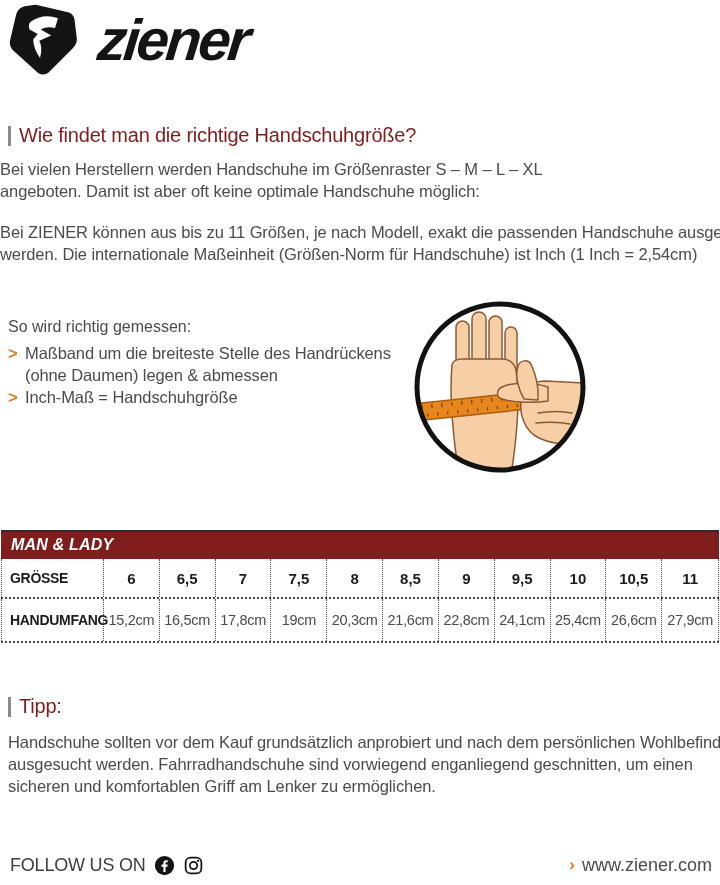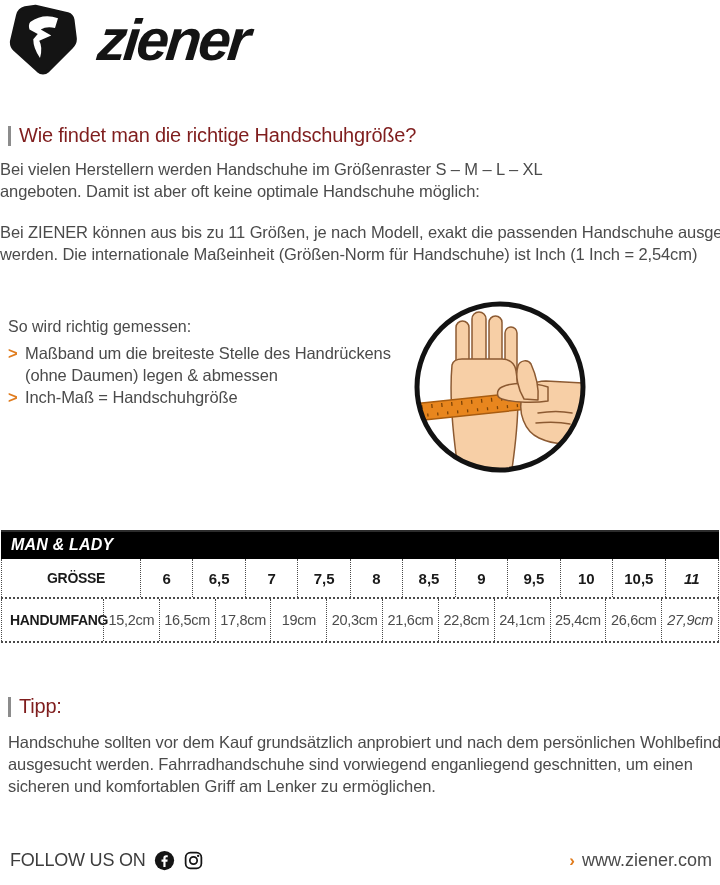--- a/index.html
+++ b/index.html
@@ -23,40 +23,40 @@
 
   
   .measure{position:absolute;left:8px;top:316px;width:404px;}
   .m-head{font-size:16px;line-height:22px;color:#4b4b4b;margin-bottom:4px;}
   .bullet{display:flex;font-size:16.5px;line-height:22px;color:#4b4b4b;}
   .bullet .mk{color:#e07c1e;font-weight:bold;width:17px;flex:0 0 auto;}
   .illu{position:absolute;left:412px;top:298px;width:176px;height:178px;}
 
   
   .tbl{position:absolute;left:1px;top:530px;width:718px;}
-  .tbl-bar{background:#000000;border-top:2px solid #2c2c2c;color:#ffffff;
+  .tbl-bar{background:#7f1d1d;border-top:2px solid #2c2c2c;color:#ffffff;
            font-weight:bold;font-style:italic;font-size:16px;letter-spacing:0.2px;
            padding:4px 0 5px 10px;}
   .trow{display:grid;grid-template-columns:102px repeat(11,1fr);
         border-bottom:2px dotted #4a4a4a;border-left:1px dotted #4a4a4a;border-right:1px dotted #4a4a4a;}
   .tcell{border-right:1px dotted #4a4a4a;display:flex;align-items:center;justify-content:center;}
-  .tcell:last-child{border-right:none;font-style:italic;}
+  .tcell:last-child{border-right:none;}
   .tlabel{justify-content:flex-start;padding-left:8px;font-weight:bold;color:#1a1a1a;
           font-size:14px;letter-spacing:-0.3px;}
-  .row-size{height:38px;padding-left:37px;}
+  .row-size{height:38px;}
   .row-size .tval{font-weight:bold;color:#1a1a1a;font-size:15px;}
   .row-circ{height:42px;}
   .row-circ .tval{color:#4b4b4b;font-size:14.5px;letter-spacing:-0.3px;}
 
   
   .tip-text{position:absolute;left:8px;top:731px;}
 
   
   .footer{position:absolute;left:10px;right:8px;top:850px;height:30px;
-          display:flex;justify-content:space-between;align-items:flex-start;}
+          display:flex;justify-content:space-between;align-items:center;}
   .f-left{display:flex;align-items:center;}
   .follow{font-size:18px;color:#3d3d3d;letter-spacing:-0.2px;}
   .sicon{width:21px;height:21px;margin-left:8px;cursor:pointer;}
   .f-right{display:flex;align-items:center;font-size:18px;color:#4b4b4b;}
   .f-right .mk{color:#e07c1e;font-weight:bold;margin-right:7px;font-size:17px;}
 </style>
 </head>
 <body>
 
 <div class="page">

